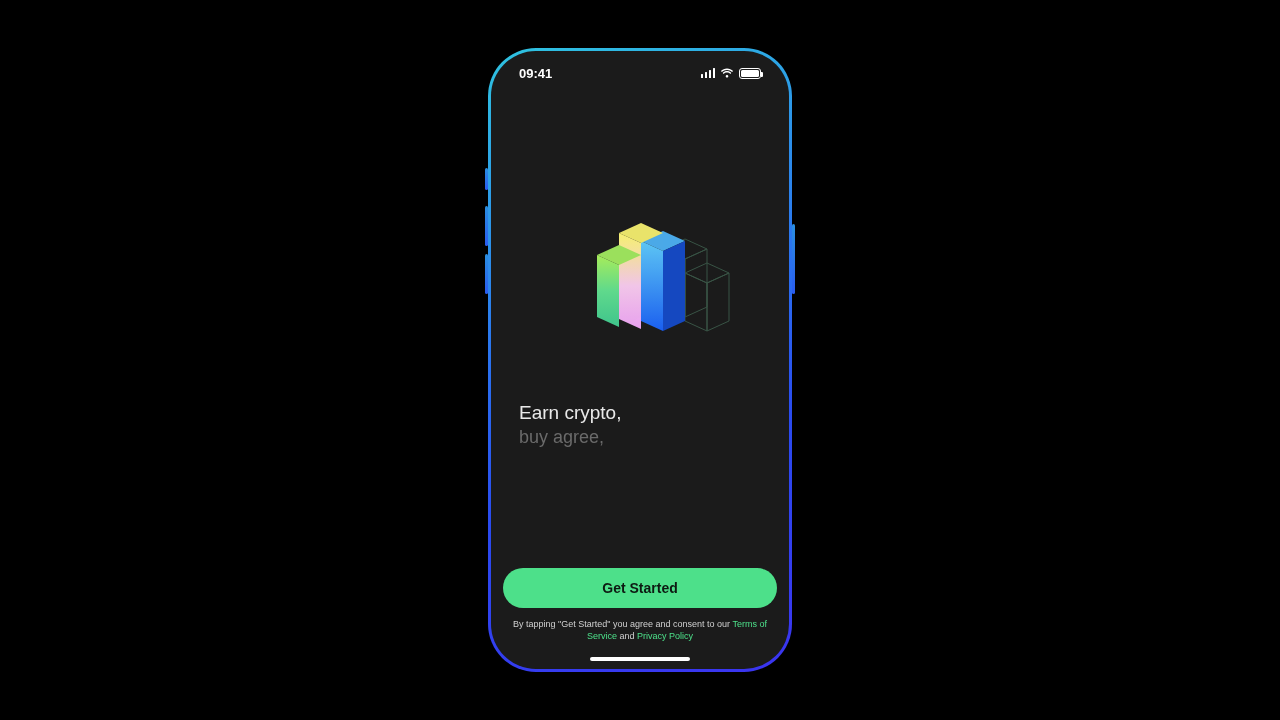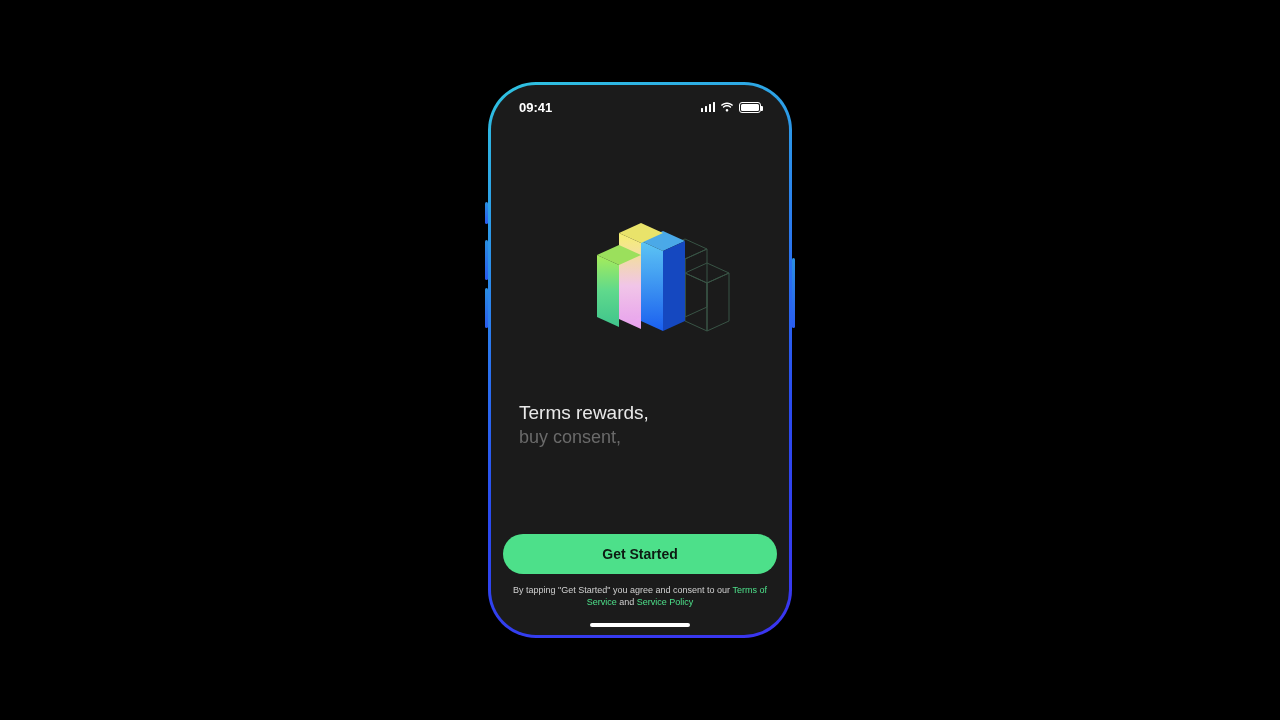--- a/index.html
+++ b/index.html
@@ -9,21 +9,21 @@
     background: #000;
     display: flex;
     align-items: center;
     justify-content: center;
     font-family: -apple-system, BlinkMacSystemFont, "Segoe UI", sans-serif;
     overflow: hidden;
   }
   .phone-wrap {
     position: relative;
     width: 304px;
-    height: 556px;
+    height: 624px;
   }
   .phone-frame {
     position: absolute;
     inset: 0;
     border-radius: 48px;
     padding: 3px;
     background: linear-gradient(160deg, #2fc4e0 0%, #2a6ef0 45%, #2a4bef 65%, #3b34f0 100%);
   }
   .phone-inner {
     width: 100%;
@@ -234,29 +234,29 @@
 
               <g>
                 <path d="M52 44 l22 -10 l22 10 l-22 10 z" fill="#9be05c"></path>
                 <path d="M52 44 v62 l22 10 v-62 z" fill="url(#g1)"></path>
                 <path d="M74 54 v62 l22 -10 v-62 z" fill="#35a06e" opacity="0.01"></path>
               </g>
             </svg>
           </div>
 
           <div class="tagline-block">
-            <div class="tag-primary">Terms rewards,</div>
-            <div class="tag-secondary">buy consent,</div>
+            <div class="tag-primary">Earn crypto,</div>
+            <div class="tag-secondary">buy agree,</div>
           </div>
         </div>
 
         <div class="bottom-block">
           <button class="cta">Get Started</button>
           <div class="legal">
-            <span>By tapping "Get Started" you agree and consent to our </span><a href="#">Terms of Service</a><span> and </span><a href="#">Service Policy</a>
+            <span>By tapping "Get Started" you agree and consent to our </span><a href="#">Terms of Service</a><span> and </span><a href="#">Privacy Policy</a>
           </div>
         </div>
       </div>
 
       <div class="home-indicator"></div>
     </div>
   </div>
 </div>
 
 </body></html>

